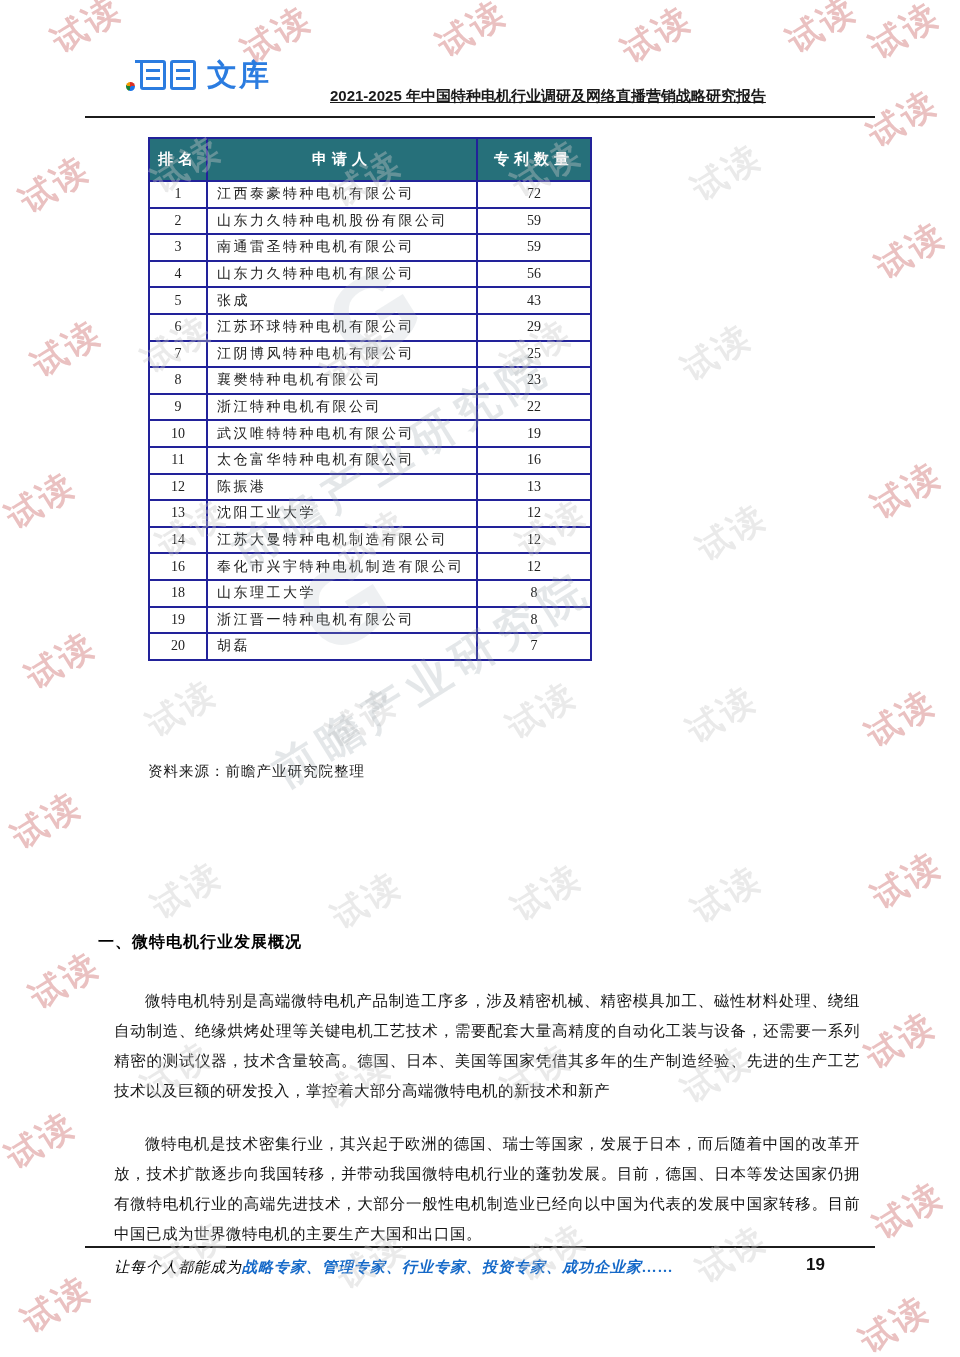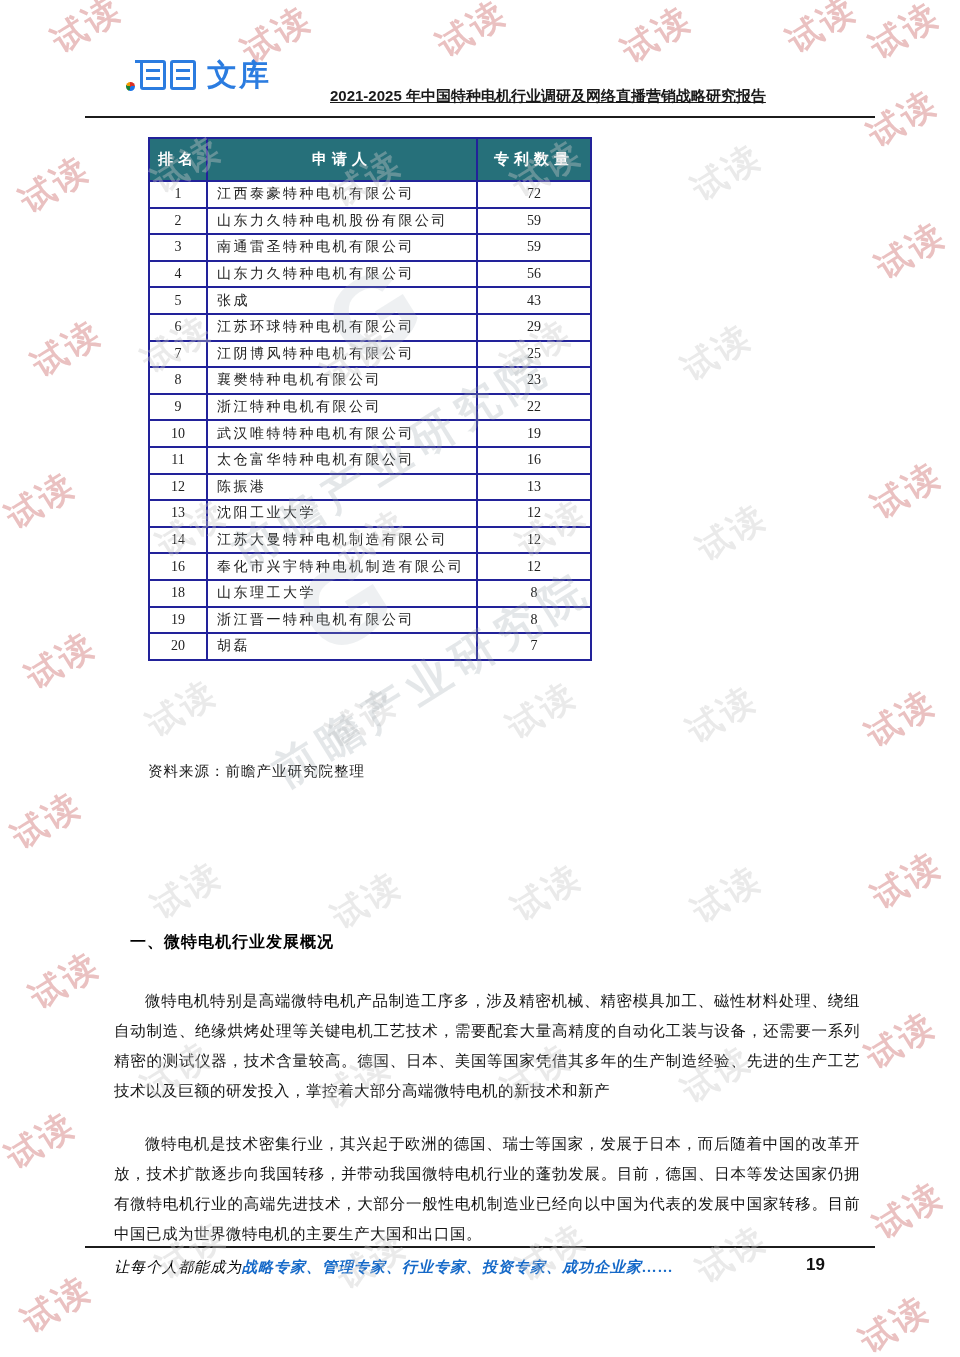--- a/index.html
+++ b/index.html
@@ -26,21 +26,21 @@
   .patent-table th,.patent-table td{border:2px solid #22229a;box-sizing:border-box;}
   .patent-table th{background:#26707a;color:#ffffff;font-size:15px;font-weight:bold;
                    height:43px;letter-spacing:5px;font-family:"Liberation Sans",sans-serif;}
   .patent-table td{height:26.6px;font-size:14px;color:#222;text-align:center;padding:0;}
   .col-rank{width:58px;} .col-name{width:270px;} .col-count{width:114px;}
   .patent-table td:nth-child(2){text-align:left;padding-left:9px;letter-spacing:2.5px;}
   
   .source-note{position:absolute;left:148px;top:762px;font-size:14.5px;color:#1a1a1a;letter-spacing:1px;}
   .section-heading{position:absolute;left:114px;top:860px;font-family:"Liberation Sans","DejaVu Sans",sans-serif;
                    font-size:20px;font-weight:bold;color:#000;letter-spacing:1px;}
-  .sub-heading{position:absolute;left:130px;top:932px;font-family:"Liberation Sans","DejaVu Sans",sans-serif;
+  .sub-heading{position:absolute;left:98px;top:932px;font-family:"Liberation Sans","DejaVu Sans",sans-serif;
                font-size:16px;font-weight:bold;color:#000;letter-spacing:1px;}
   .body-text{position:absolute;left:114px;top:986px;width:746px;}
   .body-text p{margin:0 0 23px 0;font-size:15.5px;line-height:30px;text-align:justify;
                text-indent:2em;color:#141414;letter-spacing:0.5px;}
   
   .footer-slogan{position:absolute;left:114px;top:1258px;font-style:italic;font-size:15px;letter-spacing:1px;}
   .footer-slogan .prefix{color:#000000;}
   .footer-slogan .highlight{color:#1569c8;font-weight:bold;}
   .page-number{position:absolute;left:806px;top:1255px;font-family:"Liberation Sans",sans-serif;
                font-size:17px;font-weight:bold;color:#111;}

